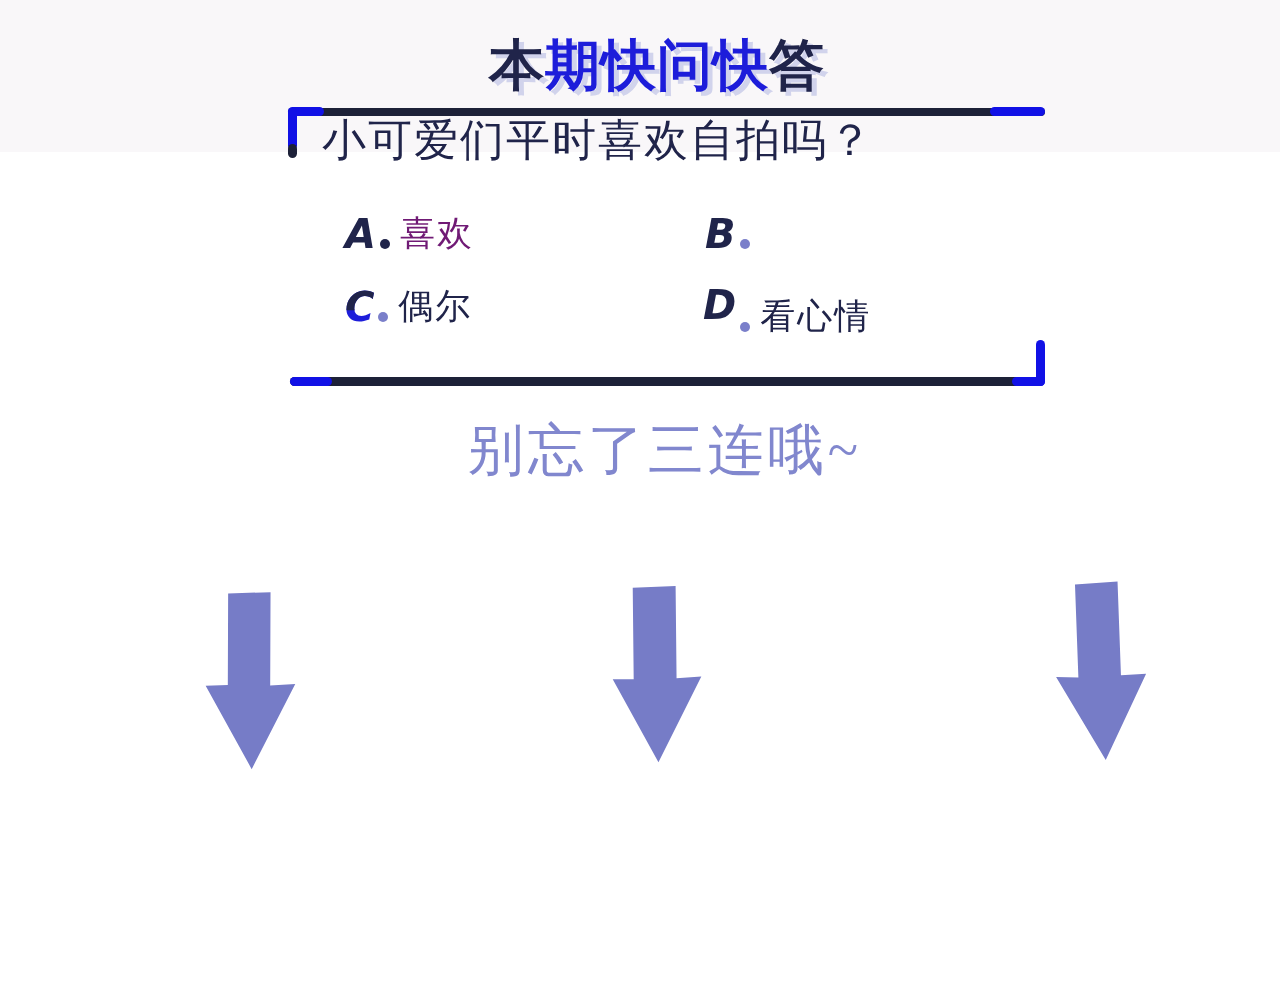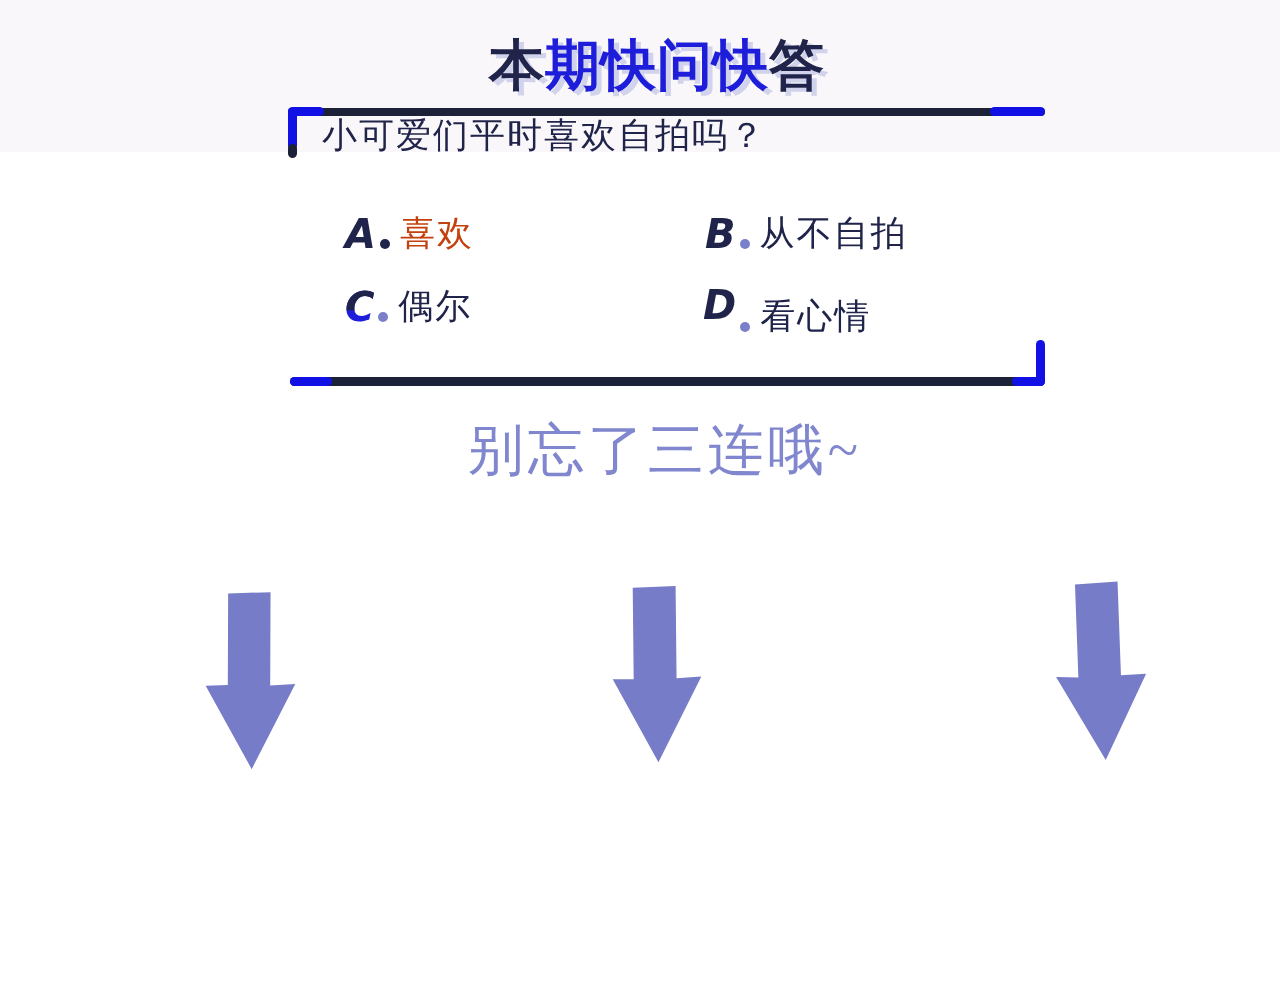--- a/index.html
+++ b/index.html
@@ -33,21 +33,21 @@
     white-space: nowrap;
   }
   
   .bar {
     position: absolute;
     border-radius: 5px;
   }
   .question-text {
     position: absolute;
     left: 322px; top: 117px;
-    font-size: 35px;
+    font-size: 44px;
     line-height: 1.1;
     letter-spacing: 2px;
     white-space: nowrap;
   }
   .option {
     position: absolute;
     display: flex;
     align-items: flex-start;
     white-space: nowrap;
   }
@@ -109,27 +109,26 @@
 <div class="bar" style="left: 290px; top: 377px; width: 742px; height: 9px; background-color: rgb(29, 33, 56);"></div>
 <div class="bar" style="left: 290px; top: 377px; width: 42px; height: 9px; background-color: rgb(17, 17, 230);"></div>
 <div class="bar" style="left: 1036px; top: 340px; width: 9px; height: 46px; background-color: rgb(17, 17, 230);"></div>
 <div class="bar" style="left: 1012px; top: 377px; width: 33px; height: 9px; background-color: rgb(17, 17, 230);"></div>
 
 <div class="question-text" style="color: rgb(32, 36, 74);">小可爱们平时喜欢自拍吗？</div>
 
 <div class="option" style="left:345px; top:214px;">
   <span class="letter" style="color: rgb(32, 36, 74);">A</span>
   <span class="dot" style="background-color: rgb(32, 36, 74);"></span>
-  <span class="opt-text" style="color: #c2410c;">喜欢</span>
+  <span class="opt-text" style="color: #701a75;">喜欢</span>
 </div>
 
 <div class="option" style="left:705px; top:214px;">
   <span class="letter" style="color: rgb(32, 36, 74);">B</span>
   <span class="dot" style="background-color: rgb(122, 127, 202);"></span>
-  <span class="opt-text" style="color: rgb(32, 36, 74);">从不自拍</span>
 </div>
 
 <div class="option" style="left:345px; top:287px;">
   <span class="letter">
     <span style="color: rgb(29, 29, 218);">C</span>
     <span class="overlay" style="color: rgb(32, 36, 74);">C</span>
   </span>
   <span class="dot" style="background-color: rgb(122, 127, 202);"></span>
   <span class="opt-text" style="color: rgb(32, 36, 74); text-align: center;">偶尔</span>
 </div>

